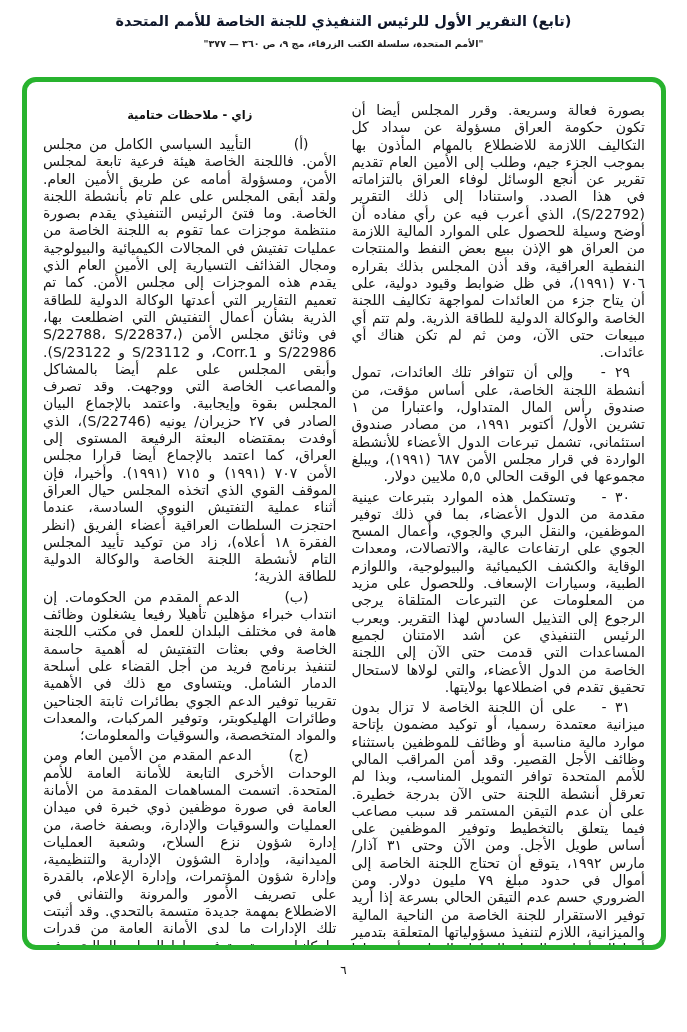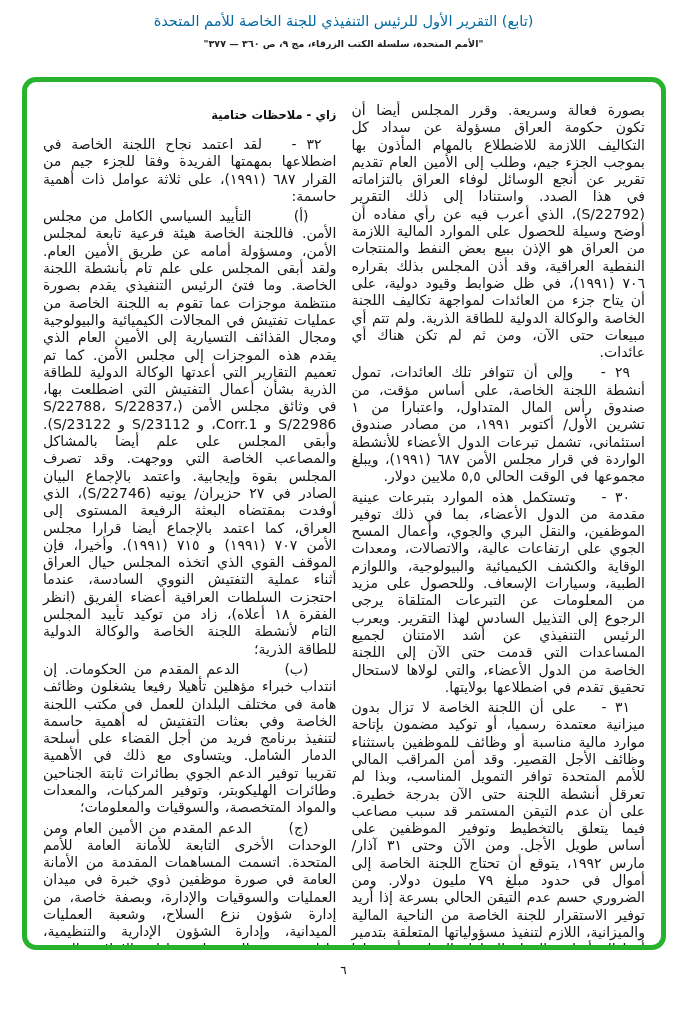--- a/index.html
+++ b/index.html
@@ -14,22 +14,22 @@
     font-family: "DejaVu Sans", sans-serif;
     color: #151515;
     overflow: hidden;
   }
   .page-header {
     text-align: center;
     padding-top: 13px;
   }
   .report-title {
     font-size: 14.5px;
-    font-weight: normal;
-    color: #0369a1;
+    font-weight: bold;
+    color: #0f172a;
     letter-spacing: 0;
   }
   .source-citation {
     font-size: 9.5px;
     font-weight: bold;
     margin-top: 9px;
     color: #222;
   }
   .green-frame {
     box-sizing: border-box;
@@ -63,21 +63,21 @@
   }
   .col p.cont {
     text-indent: 0;
   }
   .col p.lettered {
     text-indent: 28px;
   }
   .section-heading {
     font-size: 11.5px;
     font-weight: bold;
-    text-align: right;
+    text-align: center;
     margin: 6px 0 14px 0;
     color: #111;
   }
   .page-number {
     position: absolute;
     left: 0;
     right: 0;
     top: 963px;
     text-align: center;
     font-size: 12px;
@@ -99,21 +99,20 @@
 
       <section class="col col-right">
         <p class="cont">بصورة فعالة وسريعة. وقرر المجلس أيضا أن تكون حكومة العراق مسؤولة عن سداد كل التكاليف اللازمة للاضطلاع بالمهام المأذون بها بموجب الجزء جيم، وطلب إلى الأمين العام تقديم تقرير عن أنجع الوسائل لوفاء العراق بالتزاماته في هذا الصدد. واستنادا إلى ذلك التقرير (S/22792)، الذي أعرب فيه عن رأي مفاده أن أوضح وسيلة للحصول على الموارد المالية اللازمة من العراق هو الإذن ببيع بعض النفط والمنتجات النفطية العراقية، وقد أذن المجلس بذلك بقراره ٧٠٦ (١٩٩١)، في ظل ضوابط وقيود دولية، على أن يتاح جزء من العائدات لمواجهة تكاليف اللجنة الخاصة والوكالة الدولية للطاقة الذرية. ولم تتم أي مبيعات حتى الآن، ومن ثم لم تكن هناك أي عائدات.</p>
         <p>٢٩ -&nbsp;&nbsp;&nbsp;وإلى أن تتوافر تلك العائدات، تمول أنشطة اللجنة الخاصة، على أساس مؤقت، من صندوق رأس المال المتداول، واعتبارا من ١ تشرين الأول/ أكتوبر ١٩٩١، من مصادر صندوق استئماني، تشمل تبرعات الدول الأعضاء للأنشطة الواردة في قرار مجلس الأمن ٦٨٧ (١٩٩١)، ويبلغ مجموعها في الوقت الحالي ٥,٥ ملايين دولار.</p>
         <p>٣٠ -&nbsp;&nbsp;&nbsp;وتستكمل هذه الموارد بتبرعات عينية مقدمة من الدول الأعضاء، بما في ذلك توفير الموظفين، والنقل البري والجوي، وأعمال المسح الجوي على ارتفاعات عالية، والاتصالات، ومعدات الوقاية والكشف الكيميائية والبيولوجية، واللوازم الطبية، وسيارات الإسعاف. وللحصول على مزيد من المعلومات عن التبرعات المتلقاة يرجى الرجوع إلى التذييل السادس لهذا التقرير. ويعرب الرئيس التنفيذي عن أشد الامتنان لجميع المساعدات التي قدمت حتى الآن إلى اللجنة الخاصة من الدول الأعضاء، والتي لولاها لاستحال تحقيق تقدم في اضطلاعها بولايتها.</p>
         <p>٣١ -&nbsp;&nbsp;&nbsp;على أن اللجنة الخاصة لا تزال بدون ميزانية معتمدة رسميا، أو توكيد مضمون بإتاحة موارد مالية مناسبة أو وظائف للموظفين باستثناء وظائف الأجل القصير. وقد أمن المراقب المالي للأمم المتحدة توافر التمويل المناسب، وبذا لم تعرقل أنشطة اللجنة حتى الآن بدرجة خطيرة. على أن عدم التيقن المستمر قد سبب مصاعب فيما يتعلق بالتخطيط وتوفير الموظفين على أساس طويل الأجل. ومن الآن وحتى ٣١ آذار/ مارس ١٩٩٢، يتوقع أن تحتاج اللجنة الخاصة إلى أموال في حدود مبلغ ٧٩ مليون دولار. ومن الضروري حسم عدم التيقن الحالي بسرعة إذا أريد توفير الاستقرار للجنة الخاصة من الناحية المالية والميزانية، اللازم لتنفيذ مسؤولياتها المتعلقة بتدمير أو إزالة أسلحة الدمار الشامل العراقية أو جعلها عديمة الضرر، وللحيلولة دون الحصول من جديد على أسلحة مماثلة وذلك من خلال نظام فعال لرصد الامتثال يتم إنشاؤه في الوقت المناسب، على النحو المحدد في خطتي اللجنة الخاصة والوكالة الدولية للطاقة الذرية.</p>
       </section>
 
       <section class="col col-left">
         <h2 class="section-heading">زاي - ملاحظات ختامية</h2>
-        <p>٣٢ -&nbsp;&nbsp;&nbsp;لقد اعتمد نجاح اللجنة الخاصة في اضطلاعها بمهمتها الفريدة وفقا للجزء جيم من القرار ٦٨٧ (١٩٩١)، على ثلاثة عوامل ذات أهمية حاسمة:</p>
         <p class="lettered">(أ)&nbsp;&nbsp;&nbsp;&nbsp;&nbsp;&nbsp;التأييد السياسي الكامل من مجلس الأمن. فاللجنة الخاصة هيئة فرعية تابعة لمجلس الأمن، ومسؤولة أمامه عن طريق الأمين العام. ولقد أبقى المجلس على علم تام بأنشطة اللجنة الخاصة. وما فتئ الرئيس التنفيذي يقدم بصورة منتظمة موجزات عما تقوم به اللجنة الخاصة من عمليات تفتيش في المجالات الكيميائية والبيولوجية ومجال القذائف التسيارية إلى الأمين العام الذي يقدم هذه الموجزات إلى مجلس الأمن. كما تم تعميم التقارير التي أعدتها الوكالة الدولية للطاقة الذرية بشأن أعمال التفتيش التي اضطلعت بها، في وثائق مجلس الأمن (S/22788، S/22837، S/22986 و Corr.1، و S/23112 و S/23122). وأبقى المجلس على علم أيضا بالمشاكل والمصاعب الخاصة التي ووجهت. وقد تصرف المجلس بقوة وإيجابية. واعتمد بالإجماع البيان الصادر في ٢٧ حزيران/ يونيه (S/22746)، الذي أوفدت بمقتضاه البعثة الرفيعة المستوى إلى العراق، كما اعتمد بالإجماع أيضا قرارا مجلس الأمن ٧٠٧ (١٩٩١) و ٧١٥ (١٩٩١). وأخيرا، فإن الموقف القوي الذي اتخذه المجلس حيال العراق أثناء عملية التفتيش النووي السادسة، عندما احتجزت السلطات العراقية أعضاء الفريق (انظر الفقرة ١٨ أعلاه)، زاد من توكيد تأييد المجلس التام لأنشطة اللجنة الخاصة والوكالة الدولية للطاقة الذرية؛</p>
         <p class="lettered">(ب)&nbsp;&nbsp;&nbsp;&nbsp;&nbsp;&nbsp;الدعم المقدم من الحكومات. إن انتداب خبراء مؤهلين تأهيلا رفيعا يشغلون وظائف هامة في مختلف البلدان للعمل في مكتب اللجنة الخاصة وفي بعثات التفتيش له أهمية حاسمة لتنفيذ برنامج فريد من أجل القضاء على أسلحة الدمار الشامل. ويتساوى مع ذلك في الأهمية تقريبا توفير الدعم الجوي بطائرات ثابتة الجناحين وطائرات الهليكوبتر، وتوفير المركبات، والمعدات والمواد المتخصصة، والسوقيات والمعلومات؛</p>
         <p class="lettered">(ج)&nbsp;&nbsp;&nbsp;&nbsp;&nbsp;&nbsp;الدعم المقدم من الأمين العام ومن الوحدات الأخرى التابعة للأمانة العامة للأمم المتحدة. اتسمت المساهمات المقدمة من الأمانة العامة في صورة موظفين ذوي خبرة في ميدان العمليات والسوقيات والإدارة، وبصفة خاصة، من إدارة شؤون نزع السلاح، وشعبة العمليات الميدانية، وإدارة الشؤون الإدارية والتنظيمية، وإدارة شؤون المؤتمرات، وإدارة الإعلام، بالقدرة على تصريف الأمور والمرونة والتفاني في الاضطلاع بمهمة جديدة متسمة بالتحدي. وقد أثبتت تلك الإدارات ما لدى الأمانة العامة من قدرات وإمكانيات - متى توفرت لها الموارد المالية - في إدارة أنشطة جديدة بسرعة وكفاءة.</p>
       </section>
 
     </div>
   </div>
 
   <div class="page-number">٦</div>
 

